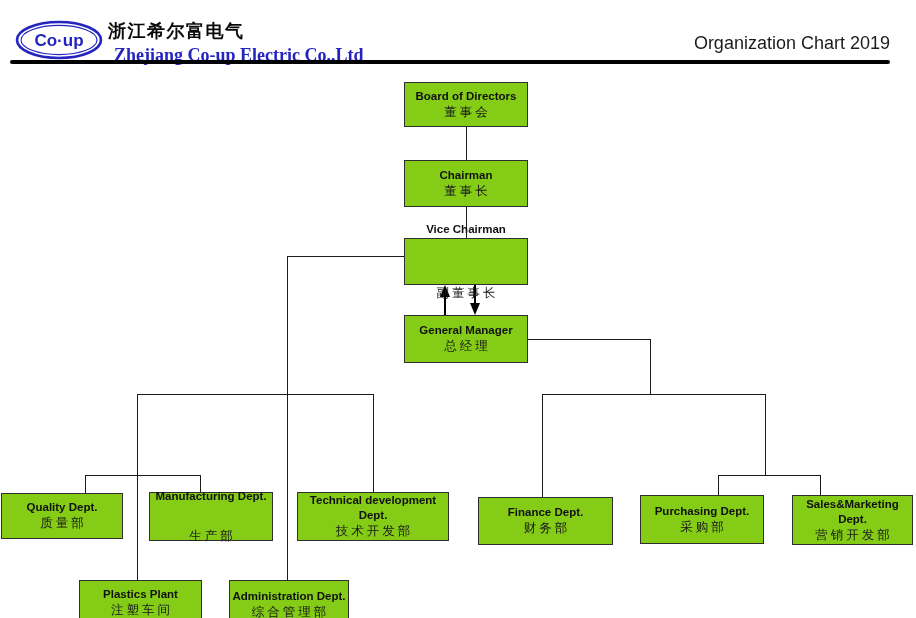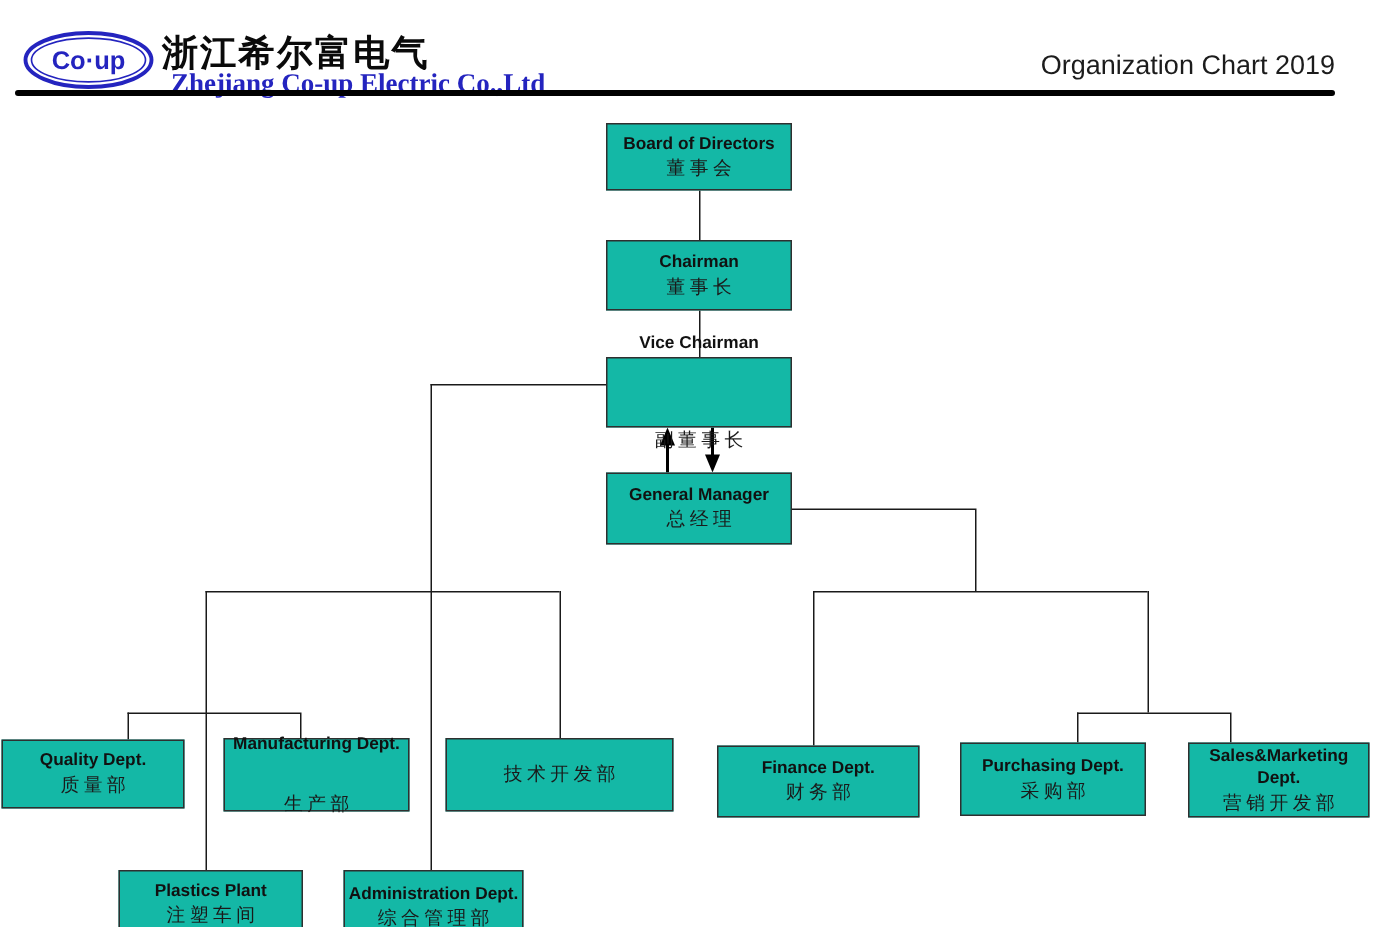--- a/index.html
+++ b/index.html
@@ -2,27 +2,27 @@
 <html><head>
 <meta charset="utf-8">
 <style>
   html,body{margin:0;padding:0;background:#fff;}
   #canvas{
     position:relative;width:916px;height:618px;background:#ffffff;
     font-family:"Liberation Sans",sans-serif;overflow:hidden;margin-top:12px;
   }
   
   .logo-svg{position:absolute;left:14px;top:8px;}
-  .company-cn{position:absolute;left:108px;top:7px;font-size:24px;font-weight:bold;color:#0a0a0a;letter-spacing:1.5px;white-space:nowrap;}
+  .company-cn{position:absolute;left:108px;top:7px;font-size:18px;font-weight:bold;color:#0a0a0a;letter-spacing:1.5px;white-space:nowrap;}
   .company-en{position:absolute;left:114px;top:33px;font-family:"Liberation Serif",serif;font-size:18px;font-weight:bold;color:#2424bf;white-space:nowrap;}
   .page-title{position:absolute;right:26px;top:21px;font-size:18px;color:#1c1c1c;white-space:nowrap;}
   .rule{position:absolute;left:10px;top:48px;width:880px;height:4px;background:#000;border-radius:2px;}
   
   .box{
-    position:absolute;background:#14b8a6;border:1.4px solid #2f2f2f;
+    position:absolute;background:#84cc16;border:1.4px solid #2f2f2f;
     display:flex;flex-direction:column;align-items:center;justify-content:center;
     text-align:center;box-sizing:border-box;padding:1px 2px;
   }
   .en{font-size:11.5px;font-weight:bold;color:#111;line-height:15px;}
   .zh{font-size:12.5px;color:#1a1a1a;letter-spacing:3px;line-height:17px;margin-left:3px;}
   
   .hl{position:absolute;height:1.3px;background:#1a1a1a;}
   .vl{position:absolute;width:1.3px;background:#1a1a1a;}
   .arrow-shaft{position:absolute;width:1.6px;background:#000;}
   .tri-up{position:absolute;width:0;height:0;border-left:5px solid transparent;border-right:5px solid transparent;border-bottom:12px solid #000;}
@@ -91,20 +91,21 @@
     <div class="en">Quality Dept.</div>
     <div class="zh">质量部</div>
   </div>
 
   <div class="box" style="left:149px;top:480px;width:124px;height:49px;gap:24px;">
     <div class="en">Manufacturing Dept.</div>
     <div class="zh">生产部</div>
   </div>
 
   <div class="box" style="left:297px;top:480px;width:152px;height:49px;">
+    <div class="en">Technical development Dept.</div>
     <div class="zh">技术开发部</div>
   </div>
 
   <div class="box" style="left:478px;top:485px;width:135px;height:48px;">
     <div class="en">Finance Dept.</div>
     <div class="zh">财务部</div>
   </div>
 
   <div class="box" style="left:640px;top:483px;width:124px;height:49px;">
     <div class="en">Purchasing Dept.</div>

